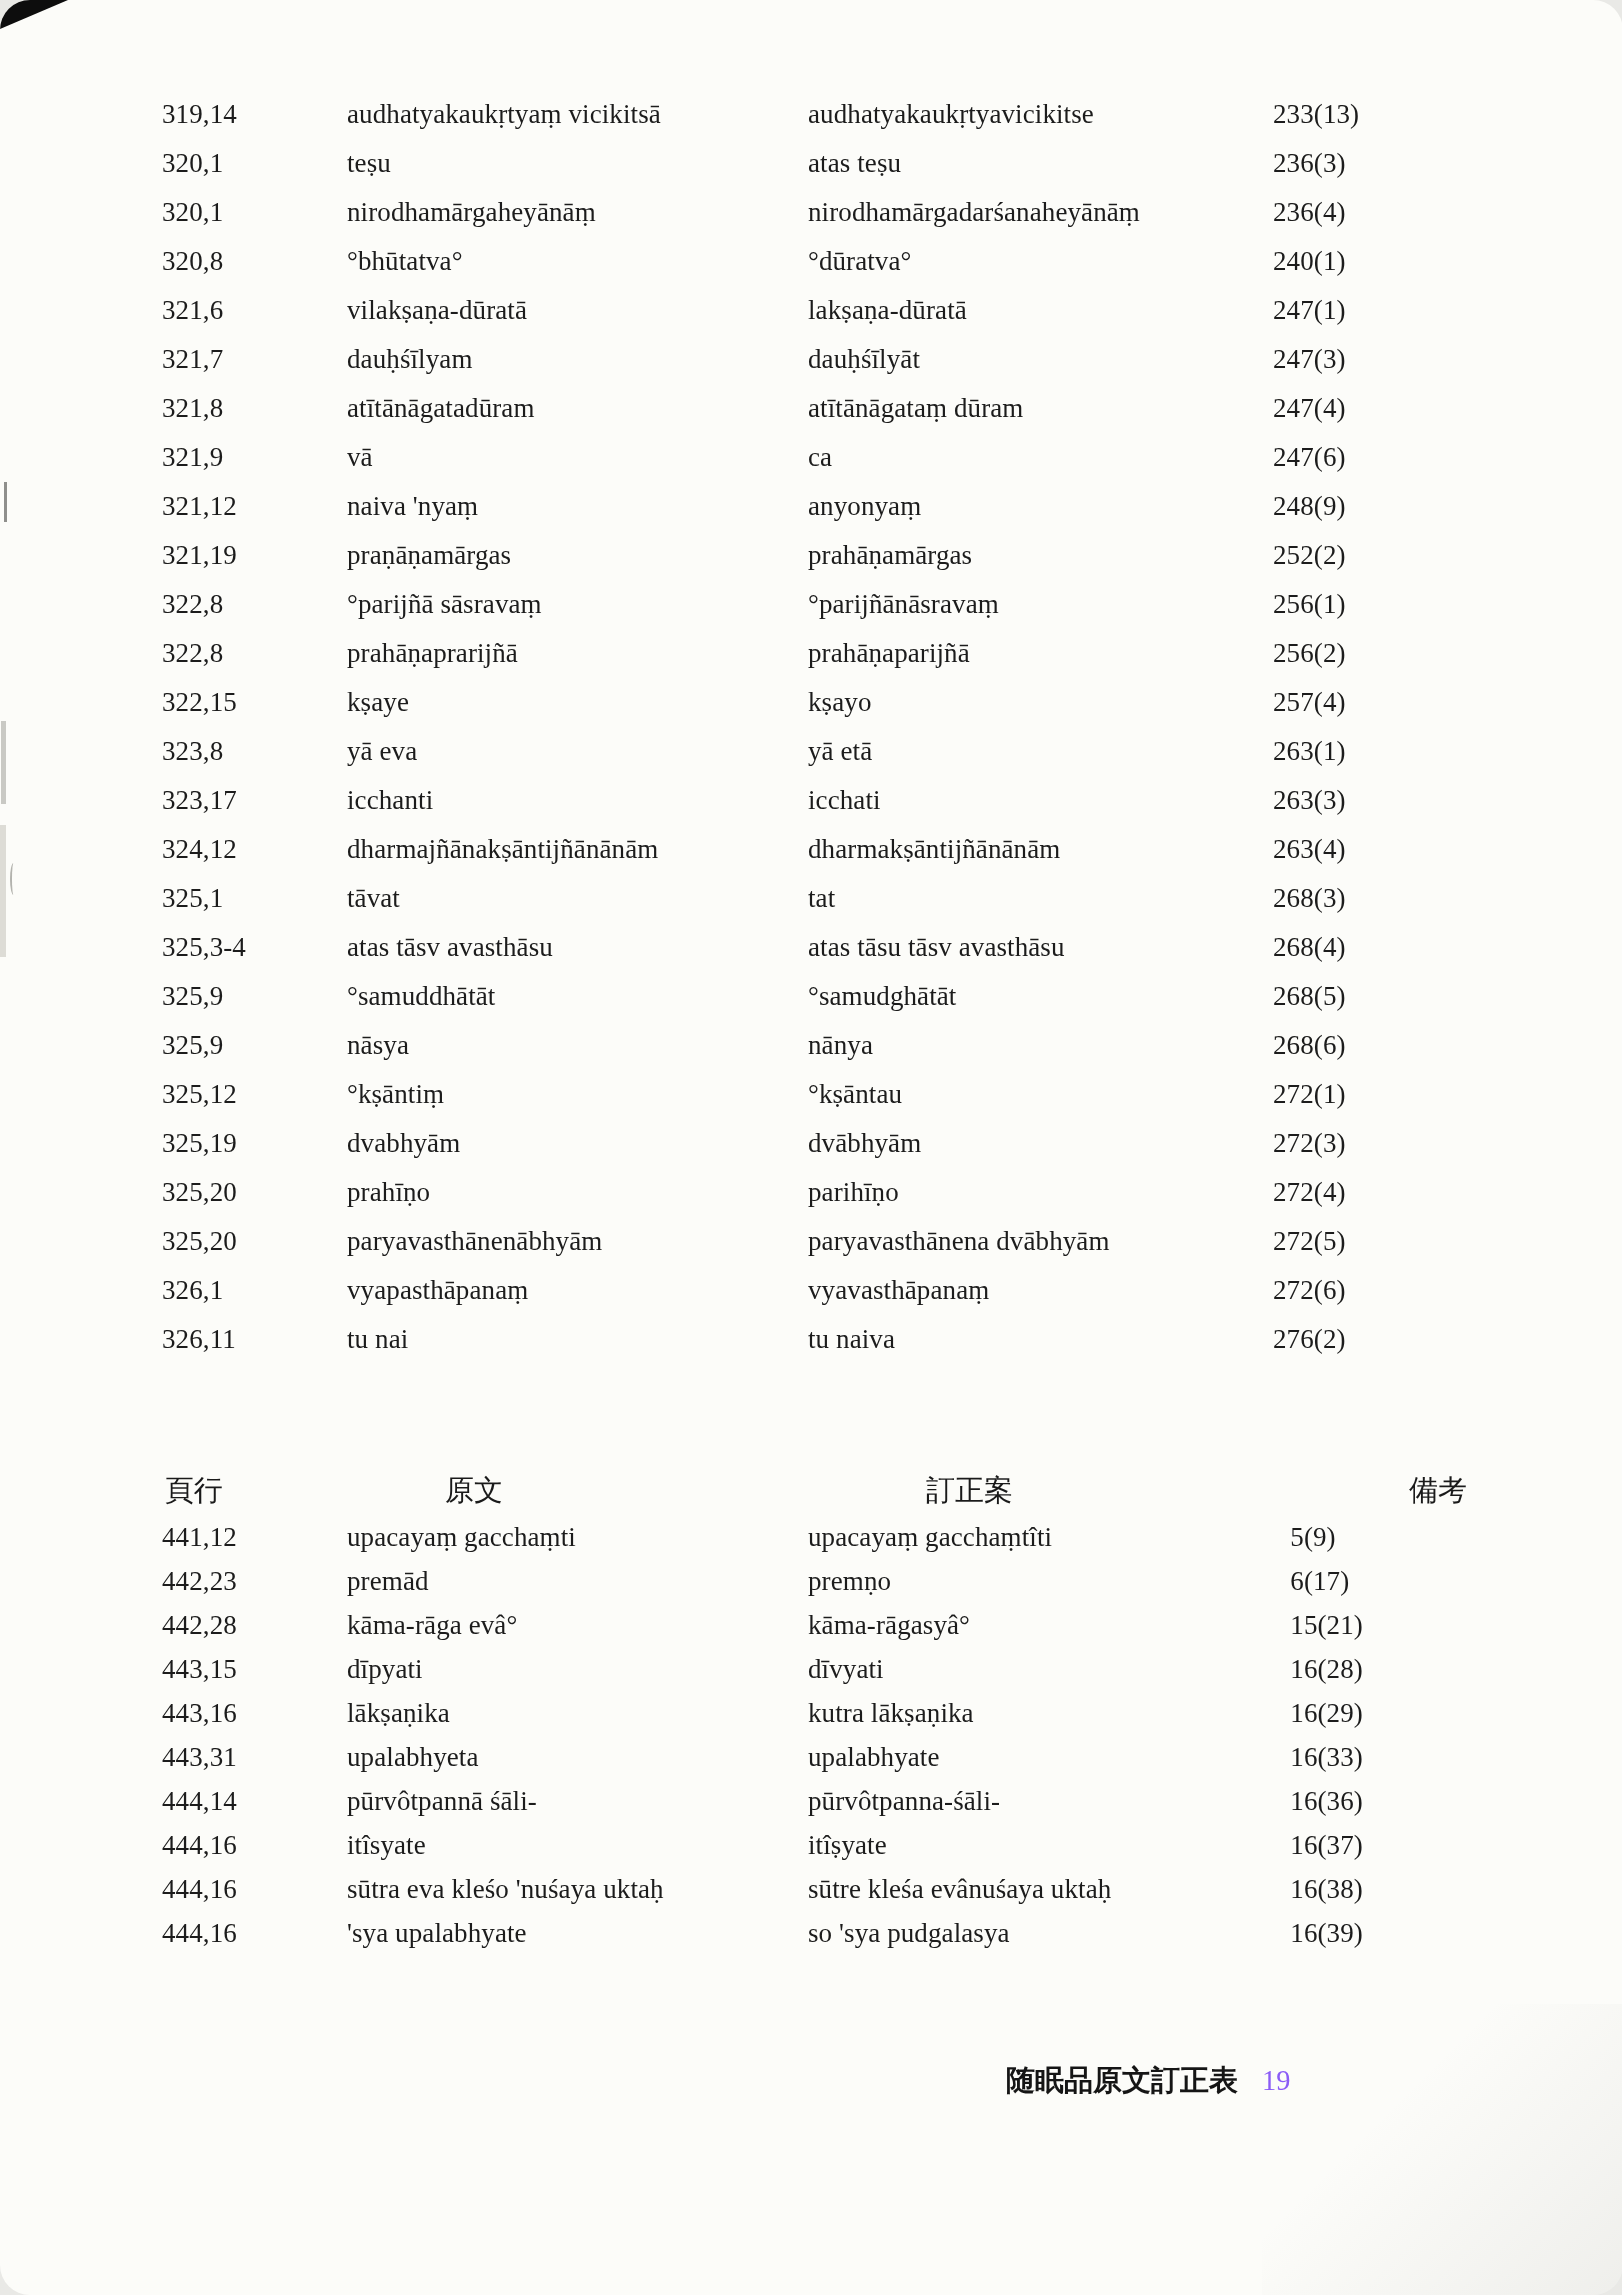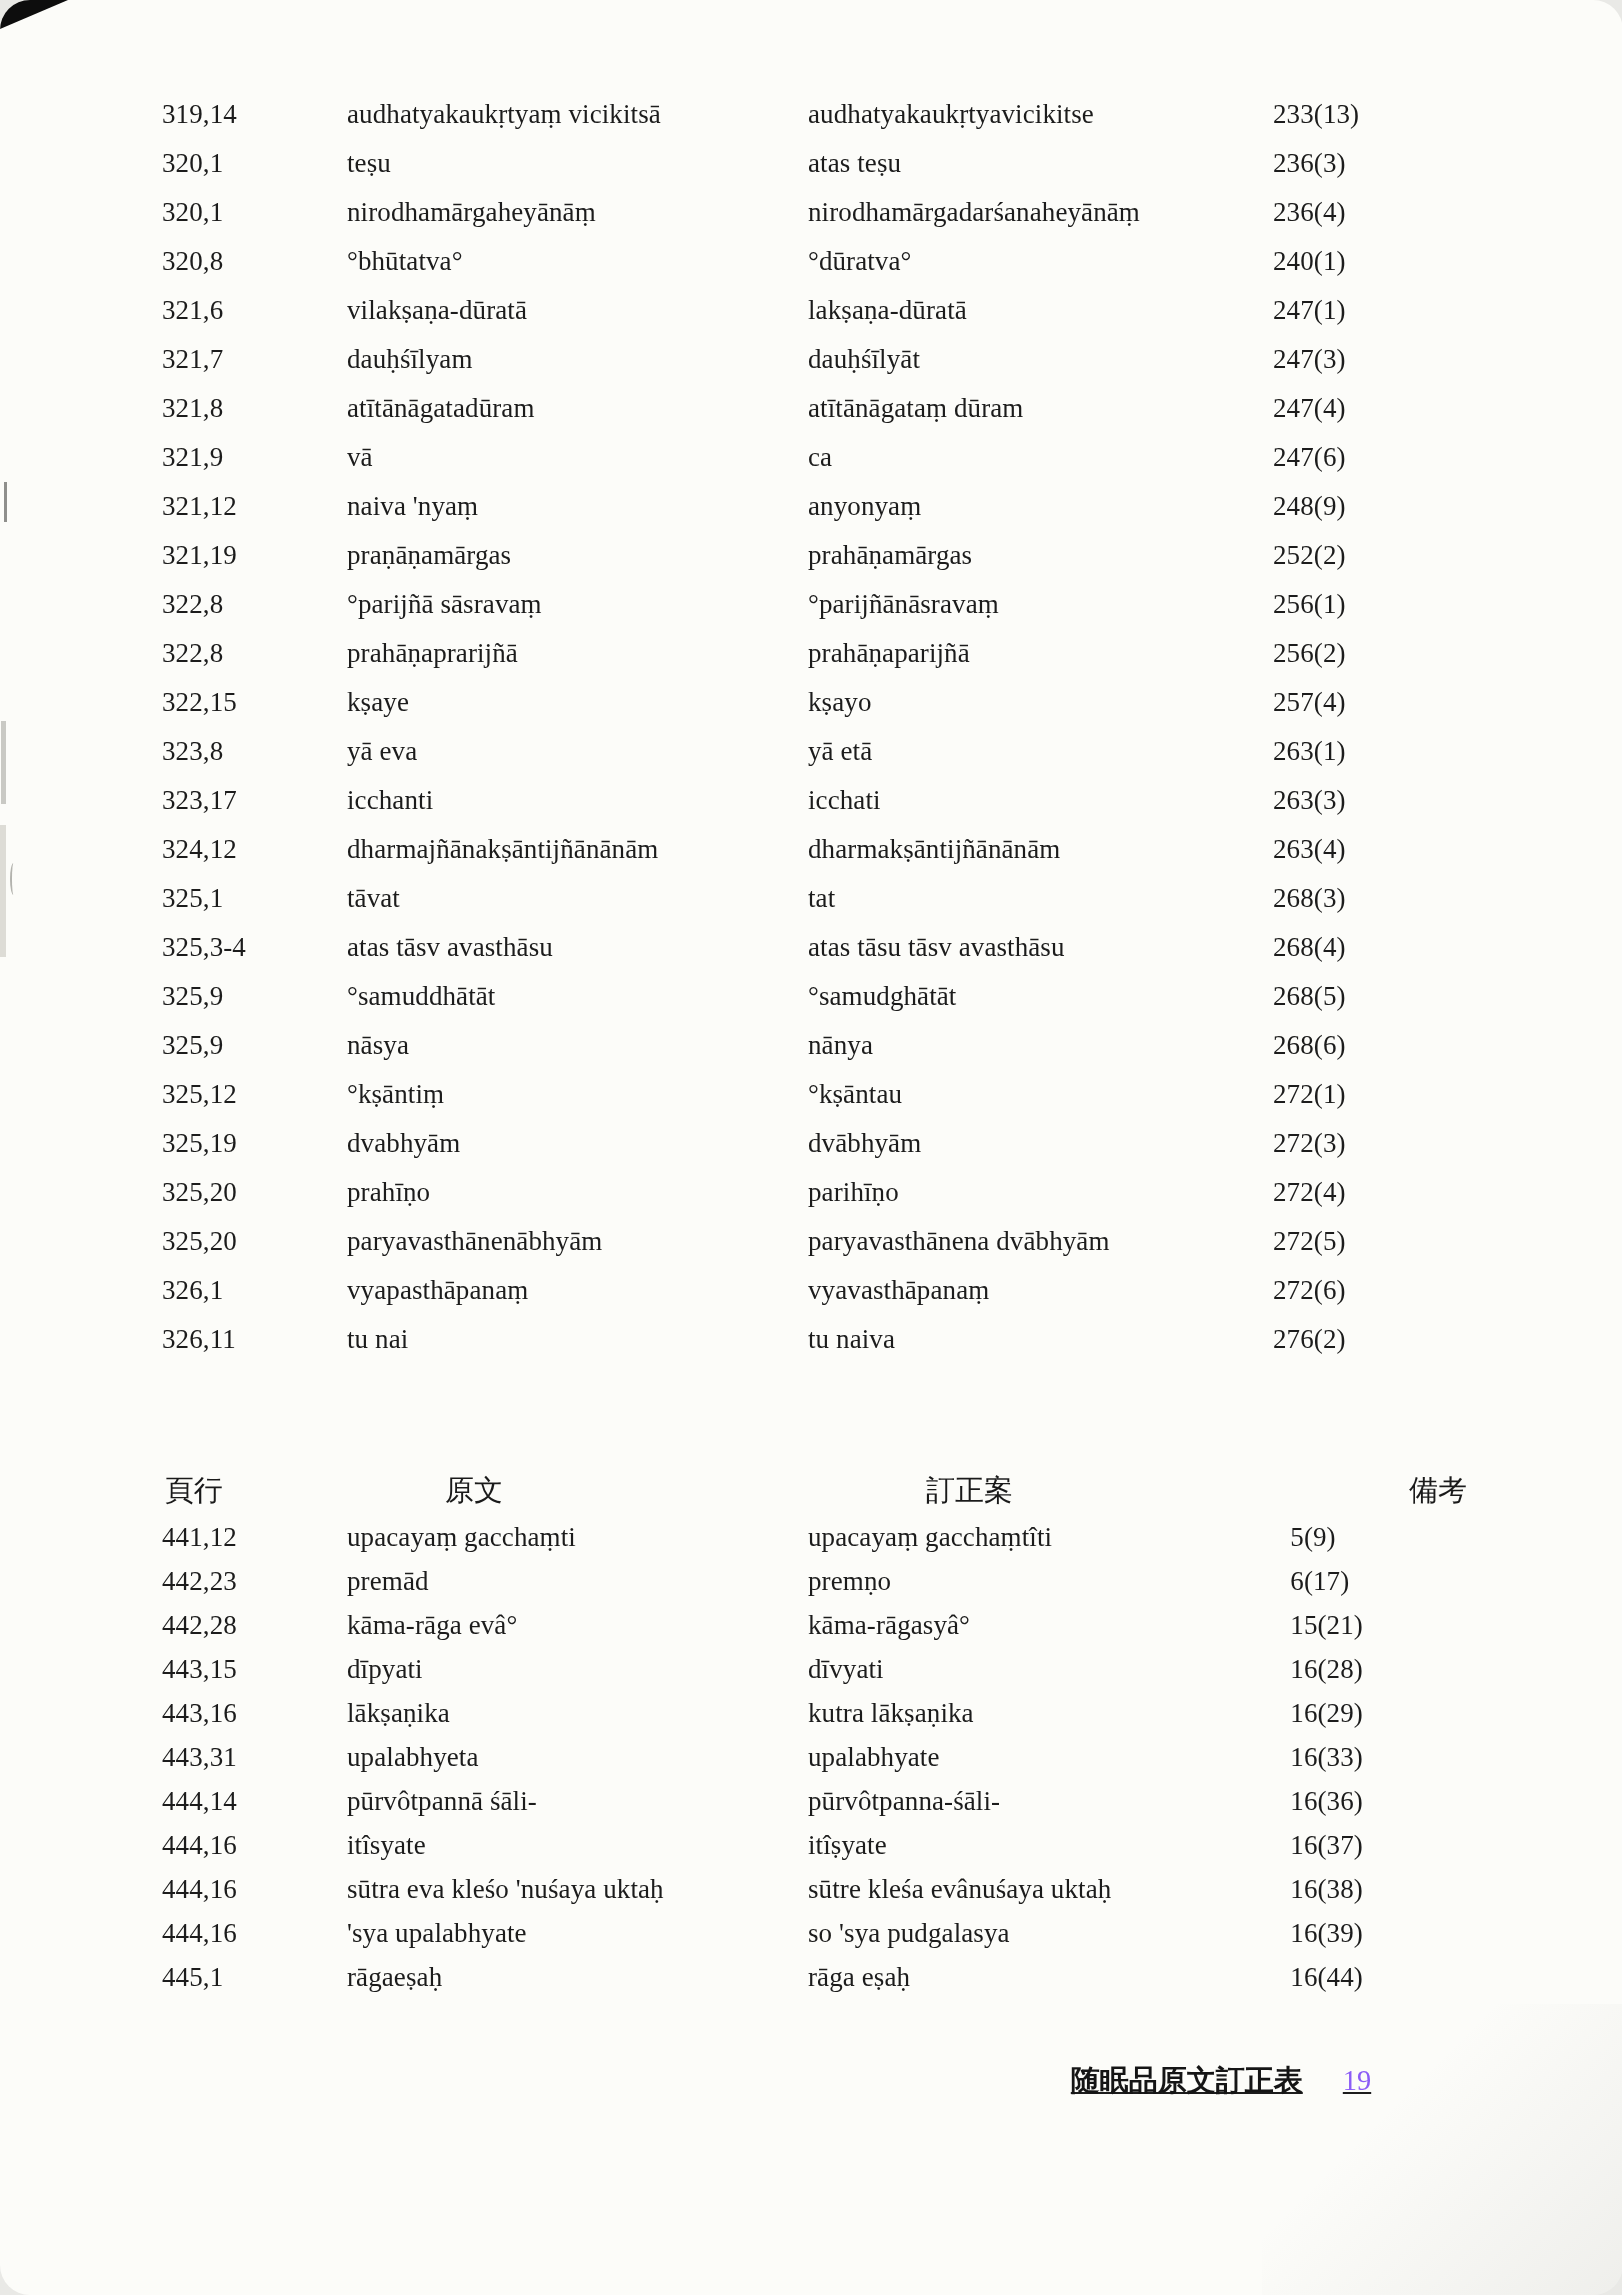--- a/index.html
+++ b/index.html
@@ -58,24 +58,23 @@
     color:#1a1a1a;
     gap:32px;
   }
   .t2-header .h-loc  { padding-left:2.8px; }
   .t2-header .h-orig { padding-left:66px; }
   .t2-header .h-corr { padding-left:54px; }
   .t2-header .h-ref  { padding-left:40px; }
   
   .footer {
     position:absolute; top:2061px; left:1006px; width:430px;
-    display:flex; align-items:baseline; justify-content:center;
-    gap:40px;
+    display:flex; align-items:baseline; justify-content:flex-start;
+    gap:24px;
     font-size:29px;
-    text-decoration:underline;
   }
   .footer .footer-title { font-weight:600; color:#151515; }
   .footer .page-num { font-size:28.4px; color:#8b5cf6; }
   
   .br-shade {
     position:absolute; right:0; bottom:0; width:361px; height:291px;
     background:linear-gradient(315deg, rgba(120,120,115,0.10), rgba(120,120,115,0) 65%);
     pointer-events:none;
   }
 </style>
@@ -349,26 +348,20 @@
         <div class="cell ref">16(38)</div>
       </div>
 
       <div class="row">
         <div class="cell loc">444,16</div>
         <div class="cell orig">'sya upalabhyate</div>
         <div class="cell corr">so 'sya pudgalasya</div>
         <div class="cell ref">16(39)</div>
       </div>
 
-      <div class="row">
-        <div class="cell loc">445,1</div>
-        <div class="cell orig">rāgaeṣaḥ</div>
-        <div class="cell corr">rāga eṣaḥ</div>
-        <div class="cell ref">16(44)</div>
-      </div>
     </div>
 
   <div class="footer">
     <span class="footer-title">随眠品原文訂正表</span>
     <span class="page-num">19</span>
   </div>
 
 </div>
 
 

